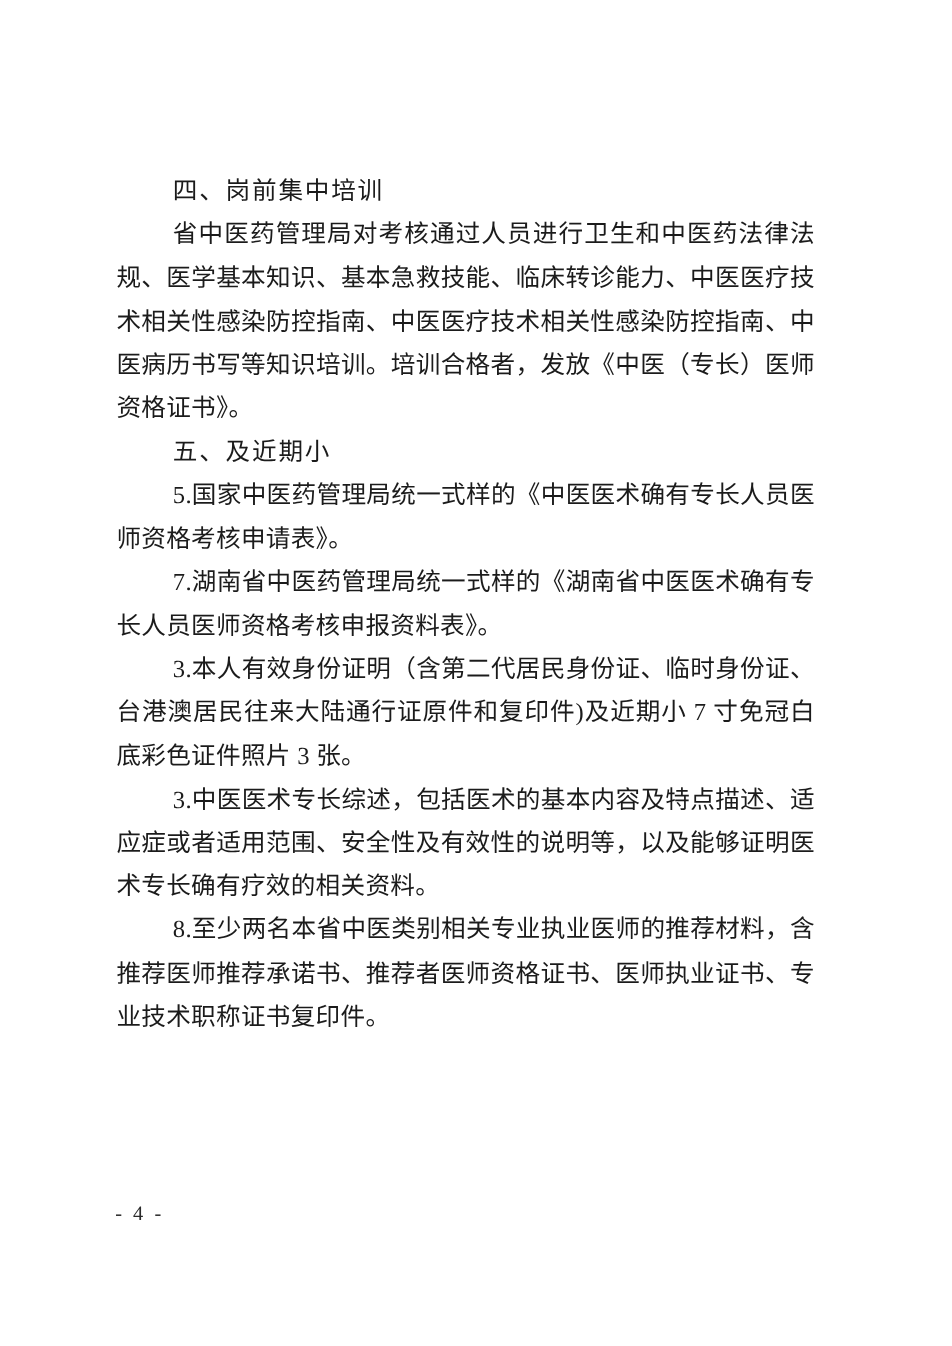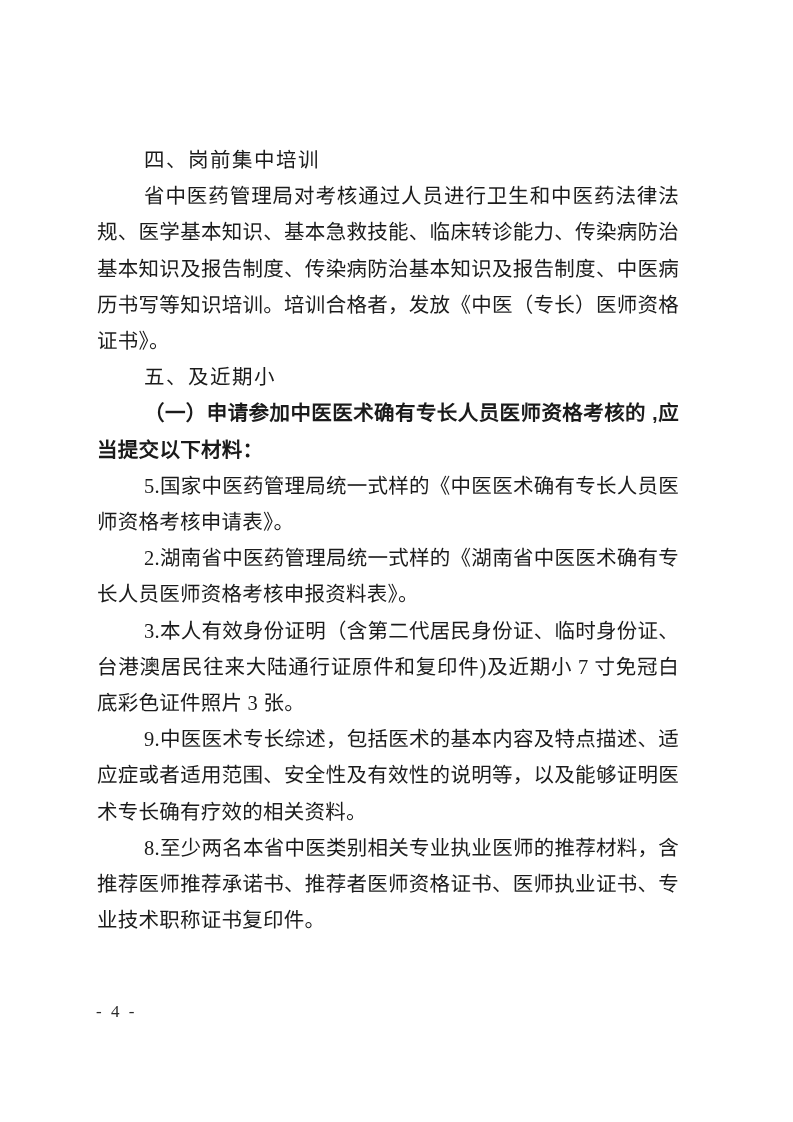--- a/index.html
+++ b/index.html
@@ -55,33 +55,32 @@
   }
 </style>
 </head>
 <body>
 
 <div class="page">
 
   <div class="doc-content">
     <p class="section-heading">四、岗前集中培训</p>
 
-    <p>省中医药管理局对考核通过人员进行卫生和中医药法律法规、医学基本知识、基本急救技能、临床转诊能力、传染病防治基本知识及报告制度、传染病防治基本知识及报告制度、中医病历书写等知识培训。培训合格者，发放《中医（专长）医师资格证书》。</p>
+    <p>省中医药管理局对考核通过人员进行卫生和中医药法律法规、医学基本知识、基本急救技能、临床转诊能力、中医医疗技术相关性感染防控指南、中医医疗技术相关性感染防控指南、中医病历书写等知识培训。培训合格者，发放《中医（专长）医师资格证书》。</p>
 
     <p class="section-heading">五、及近期小</p>
 
-    <p class="bold-para">（一）申请参加中医医术确有专长人员医师资格考核的 ,应当提交以下材料：</p>
 
     <p>5.国家中医药管理局统一式样的《中医医术确有专长人员医师资格考核申请表》。</p>
 
-    <p>2.湖南省中医药管理局统一式样的《湖南省中医医术确有专长人员医师资格考核申报资料表》。</p>
+    <p>7.湖南省中医药管理局统一式样的《湖南省中医医术确有专长人员医师资格考核申报资料表》。</p>
 
     <p>3.本人有效身份证明（含第二代居民身份证、临时身份证、台港澳居民往来大陆通行证原件和复印件)及近期小 7 寸免冠白底彩色证件照片 3 张。</p>
 
-    <p>9.中医医术专长综述，包括医术的基本内容及特点描述、适应症或者适用范围、安全性及有效性的说明等，以及能够证明医术专长确有疗效的相关资料。</p>
+    <p>3.中医医术专长综述，包括医术的基本内容及特点描述、适应症或者适用范围、安全性及有效性的说明等，以及能够证明医术专长确有疗效的相关资料。</p>
 
     <p>8.至少两名本省中医类别相关专业执业医师的推荐材料，含推荐医师推荐承诺书、推荐者医师资格证书、医师执业证书、专业技术职称证书复印件。</p>
 
   </div>
 
   <div class="page-number">- 4 -</div>
 
 </div>
 
 </body></html>

